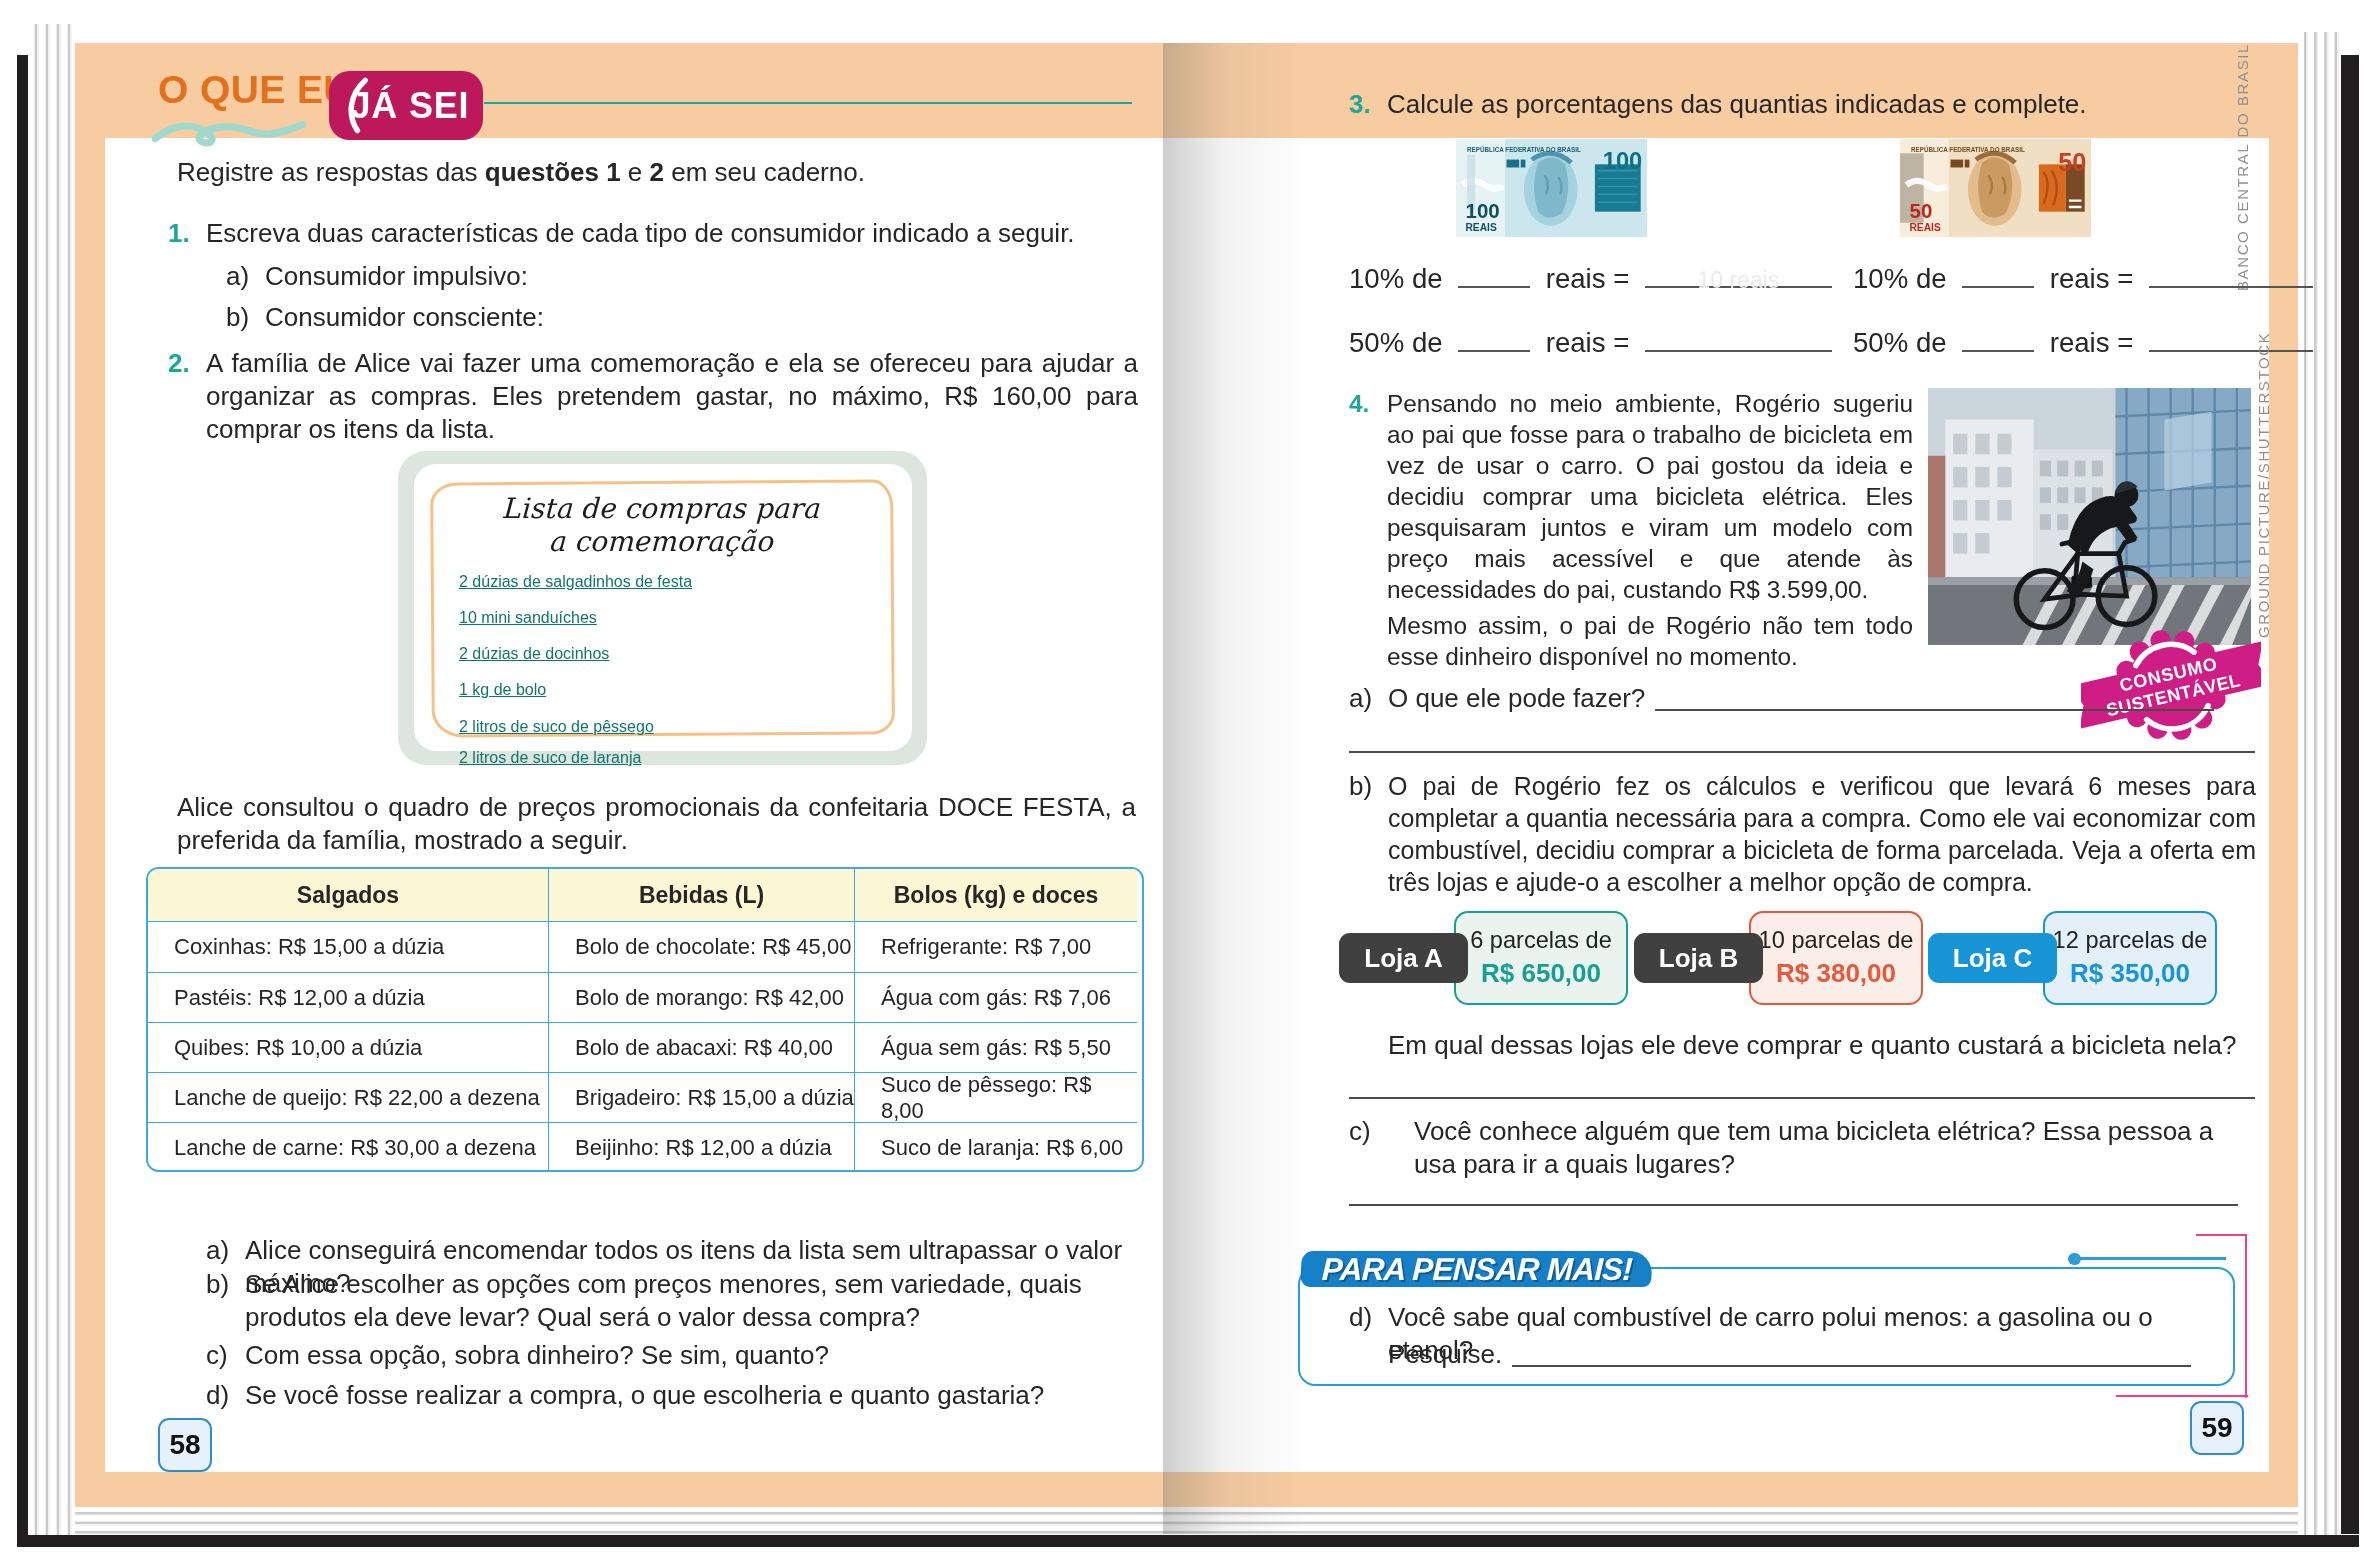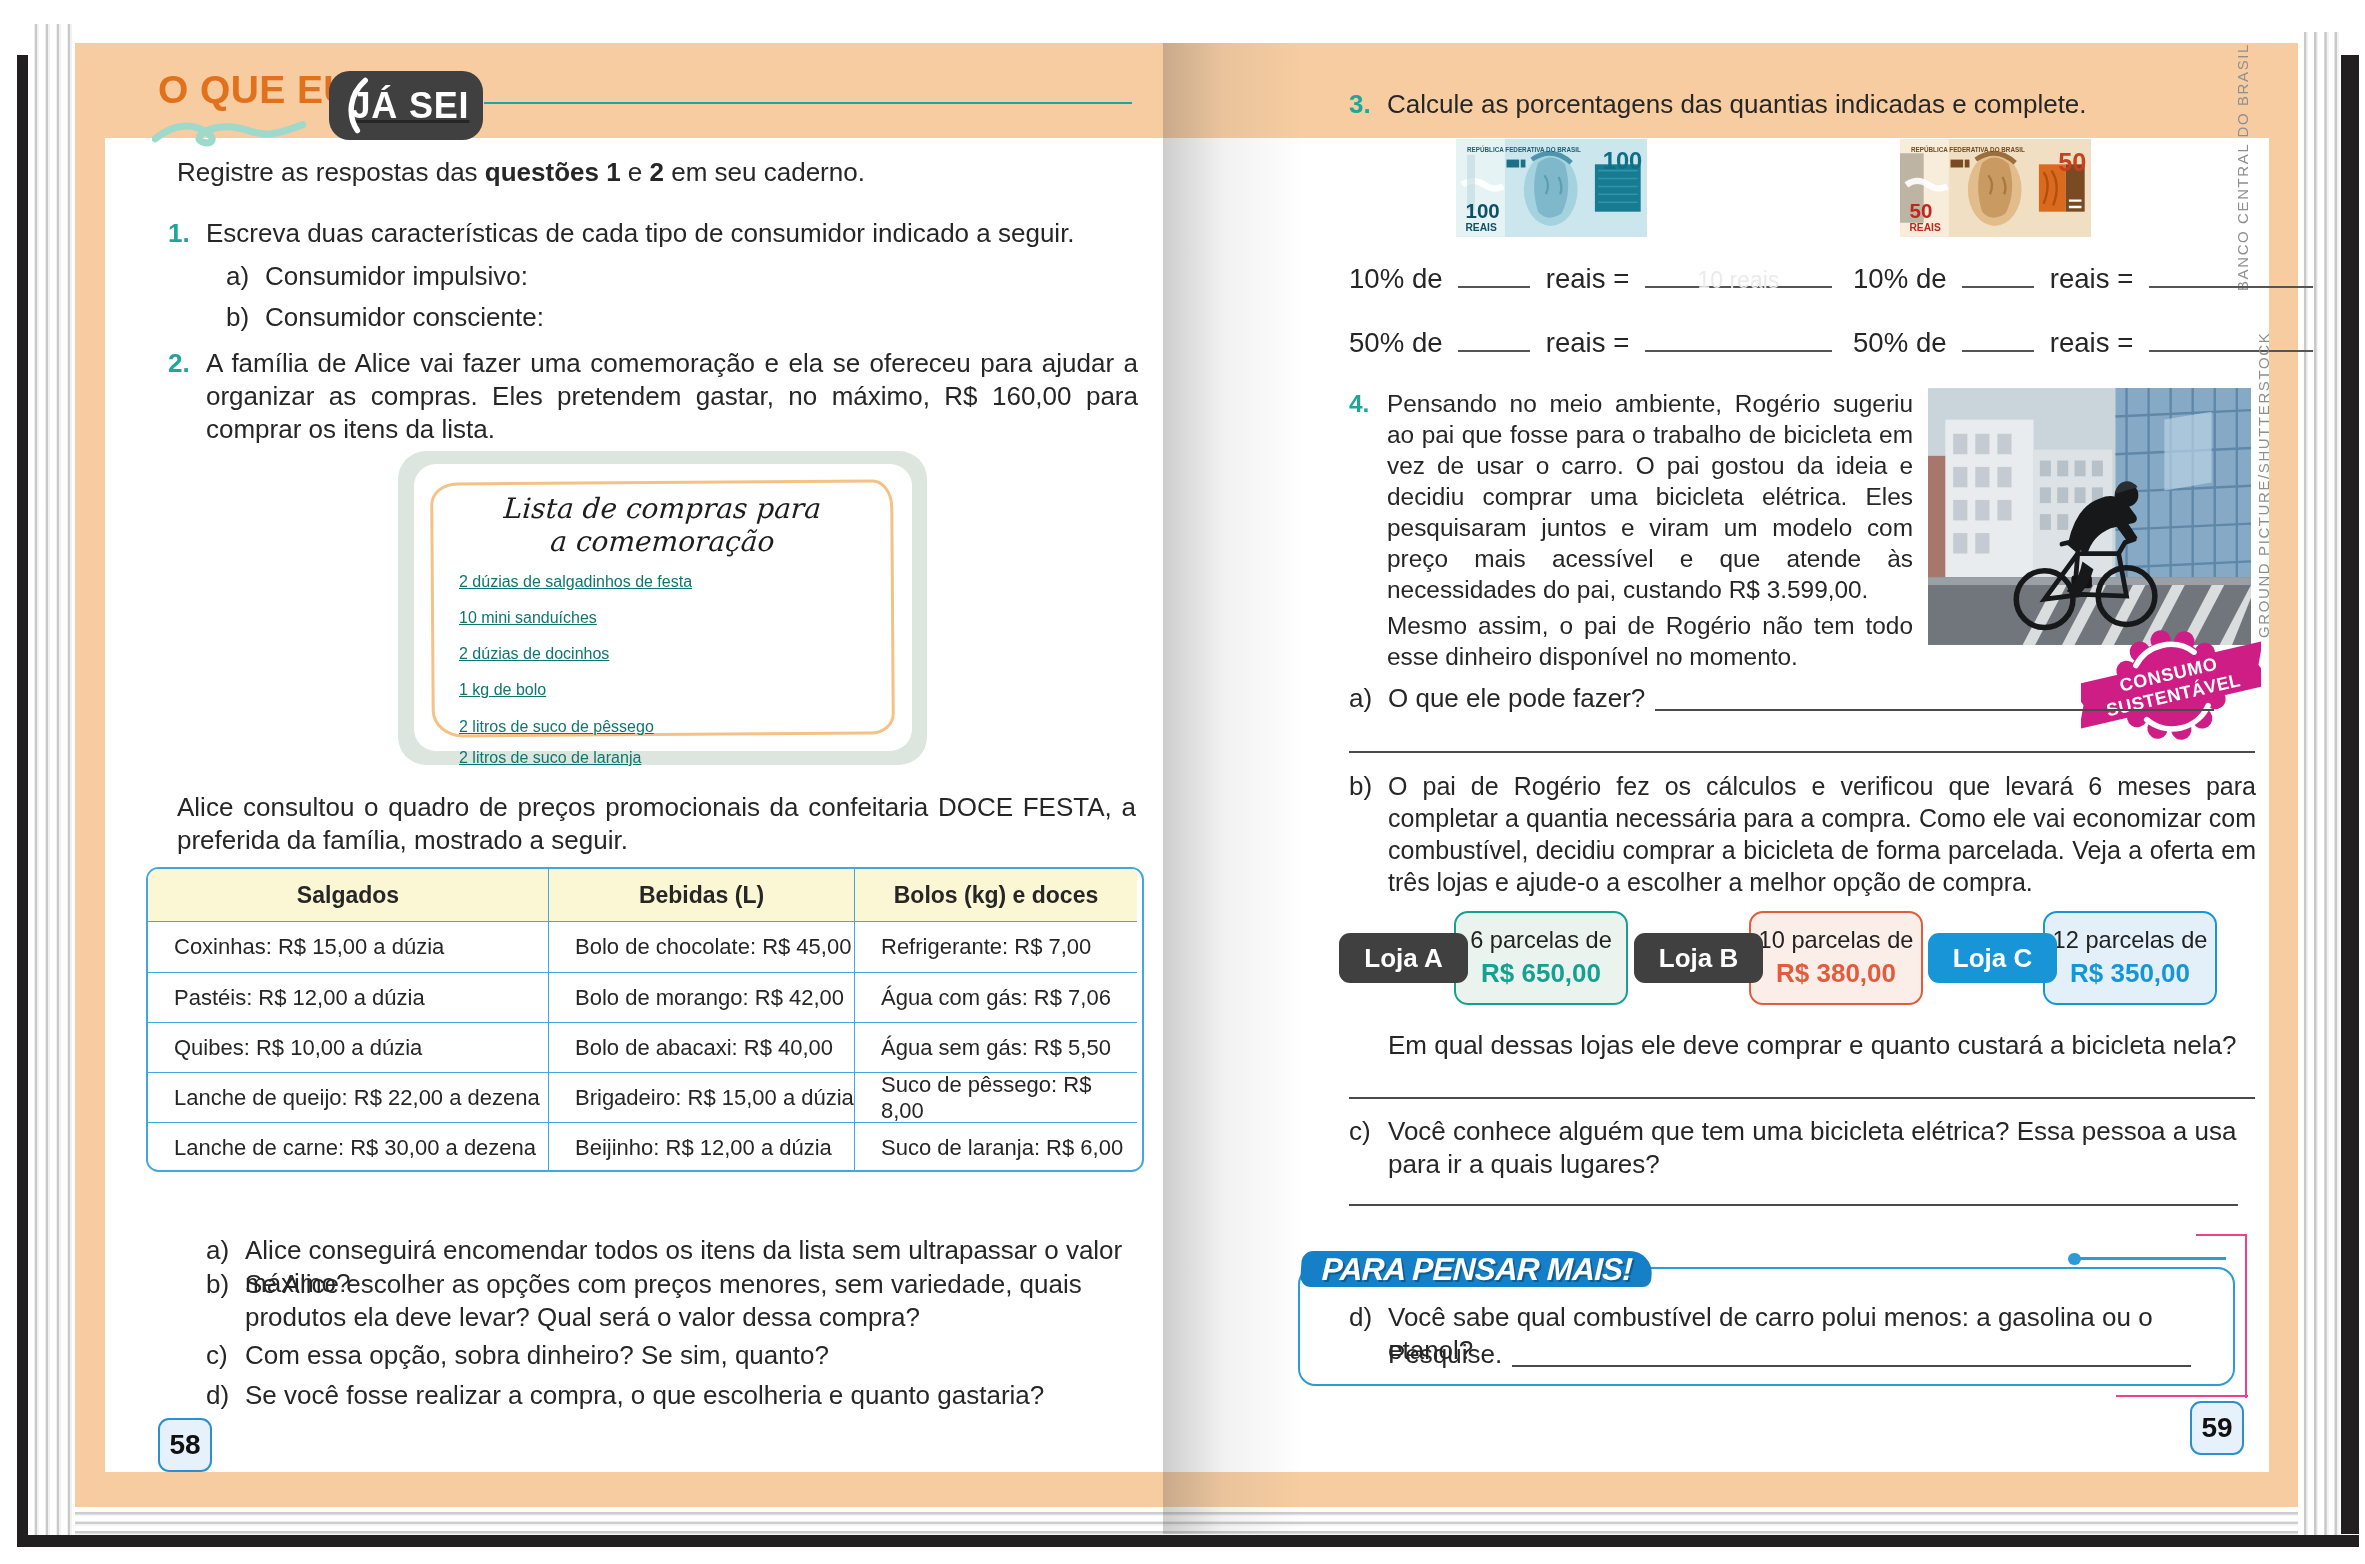--- a/index.html
+++ b/index.html
@@ -26,21 +26,21 @@
   .t{font-size:26px;line-height:33px;color:#262626;}
   .just{text-align:justify;}
   .qrow{display:flex;align-items:flex-start;}
   .qnum{flex:none;width:38px;font-weight:700;color:#1FA69A;}
   .qletter{flex:none;width:39px;}
   .blank{display:inline-block;border-bottom:2px solid #4a4a4a;height:23.6px;vertical-align:baseline;}
   .hline{border-top:2px solid #4a4a4a;height:0;}
 
   
   .eyebrow{font-size:39px;font-weight:700;color:#E2711D;letter-spacing:0.4px;}
-  .badge{background:#404040;border-radius:20.5px;width:154px;height:69px;display:flex;align-items:center;justify-content:center;text-decoration:underline;}
+  .badge{background:#be185d;border-radius:20.5px;width:154px;height:69px;display:flex;align-items:center;justify-content:center;}
   .badge-label{color:#ffffff;font-weight:700;font-size:36px;letter-spacing:0.8px;margin-left:7.9px;}
   .rule{background:#17A89E;height:2.4px;}
 
   
   .card-sage{background:#DCE6DE;border-radius:28px;width:529px;height:314px;}
   .card-white{position:absolute;left:15.8px;top:12.6px;width:498px;height:287px;background:#ffffff;border-radius:22px;}
   .card-frame{position:absolute;left:33px;top:30px;width:457px;height:249px;border:3.2px solid #F4C286;
       border-radius:27px 20.5px 23.6px 31.5px / 22px 28px 20.5px 27px;transform:rotate(-0.4deg);}
   .card-title{font-family:"DejaVu Serif",serif;font-style:italic;font-size:28px;line-height:33px;
       text-align:center;transform:skewX(-4deg);color:#1d1d1d;}
@@ -405,21 +405,21 @@
       <span class="store-value" style="color: rgb(24, 149, 214);">R$ 350,00</span>
     </div>
     <div class="store-tab" style="left: 1928px; top: 933px; background: rgb(24, 149, 214);">Loja C</div>
   </div>
 
   <div class="abs t" style="left:1388px;top:1029px;width:867px;">Em qual dessas lojas ele deve comprar e quanto custará a bicicleta nela?</div>
   <div class="abs hline" style="left:1349px;top:1097px;width:906px;"></div>
 
   <div class="abs t qrow" style="left:1349px;top:1115px;width:907px;">
     <span class="qletter">c)</span>
-    <span style="flex:1;">Você conhece alguém que tem uma bicicleta elétrica? Essa pessoa a usa para ir a quais lugares?</span>
+    <span style="flex:1;margin-left:26px;">Você conhece alguém que tem uma bicicleta elétrica? Essa pessoa a usa para ir a quais lugares?</span>
   </div>
   <div class="abs hline" style="left:1349px;top:1204px;width:889px;"></div>
 
   <div class="abs dbox" style="left:1298px;top:1267px;width:933px;height:115px;"></div>
   <div class="abs" style="left:2068px;top:1251px;width:158px;height:15.8px;">
     <div style="position:absolute;left:0;top:1.6px;width:12.6px;height:12.6px;border-radius:50%;background:#2B9CD8;"></div>
     <div style="position:absolute;left:11px;top:6.3px;width:147px;height:2.4px;background:#2B9CD8;"></div>
   </div>
   <div class="abs think-banner" style="left:1301px;top:1251px;">
     <span>PARA PENSAR MAIS!</span>

